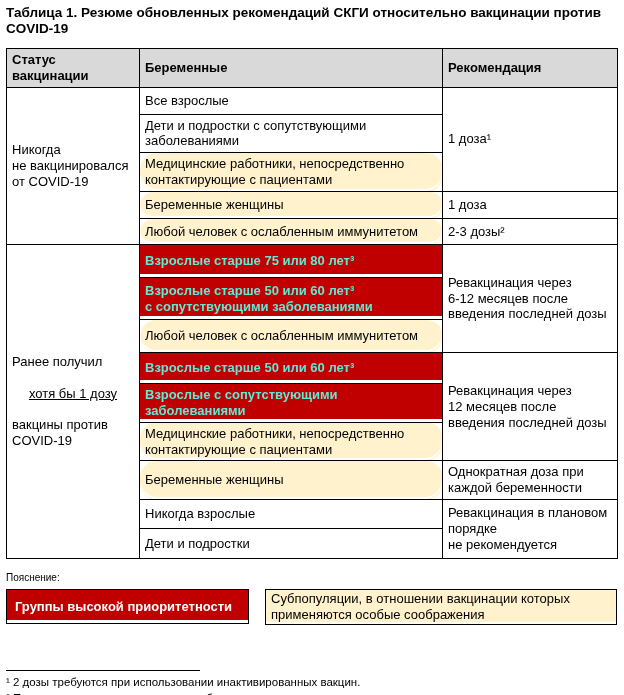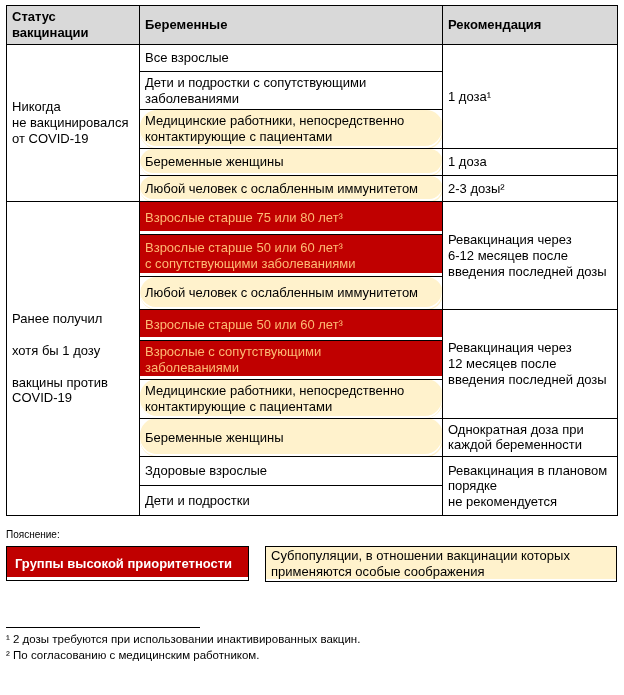--- a/index.html
+++ b/index.html
@@ -43,25 +43,25 @@
     font-size:13px;
   }
   td.status{padding-left:4px;}
   td.cream{
     background:var(--cream);
     box-shadow:inset 0 -2px 0 #ffffff;
     border-radius:17px;
   }
   td.red{
     background:var(--red);
-    color:#fdba74;
-    font-weight:normal;
+    color:#5eead4;
+    font-weight:bold;
     box-shadow:inset 0 -3px 0 #ffffff;
   }
-  .u{}
+  .u{text-decoration:underline;text-align:center;}
   .blk{display:block;white-space:pre-line;}
   
   .legend-label{font-size:10px;margin:13px 0 6px 0;}
   .legend-row{display:flex;gap:16px;width:611px;}
   .legend-box{
     border:1.5px solid var(--border);
     height:35px;
     display:flex;align-items:center;
     line-height:1.22;
   }
@@ -84,20 +84,22 @@
     margin-top:45px;margin-bottom:4px;
   }
   .footnotes{font-size:11.5px;line-height:1.38;}
   .footnotes div{white-space:pre-line;}
 </style>
 </head>
 <body>
 
 <div class="page">
 
+  <div class="doc-title">Таблица 1. Резюме обновленных рекомендаций СКГИ относительно вакцинации против
+COVID-19</div>
 
   <table class="main">
     <colgroup>
       <col style="width:133px">
         <col style="width:303px">
         <col style="width:175px">
     </colgroup>
     <tbody>
       <tr style="height:36px">
         <th class="hdr">Статус
@@ -162,21 +164,21 @@
       <tr style="height:35px">
         <td class="cream">Медицинские работники, непосредственно
 контактирующие с пациентами</td>
       </tr>
       <tr style="height:28px">
         <td class="cream">Беременные женщины</td>
         <td>Однократная доза при
 каждой беременности</td>
       </tr>
       <tr style="height:29px">
-        <td>Здоровые взрослые</td>
+        <td>Никогда взрослые</td>
         <td rowspan="2">Ревакцинация в плановом
 порядке
 не рекомендуется</td>
       </tr>
       <tr style="height:30px">
         <td>Дети и подростки</td>
       </tr>
     </tbody>
   </table>
 

